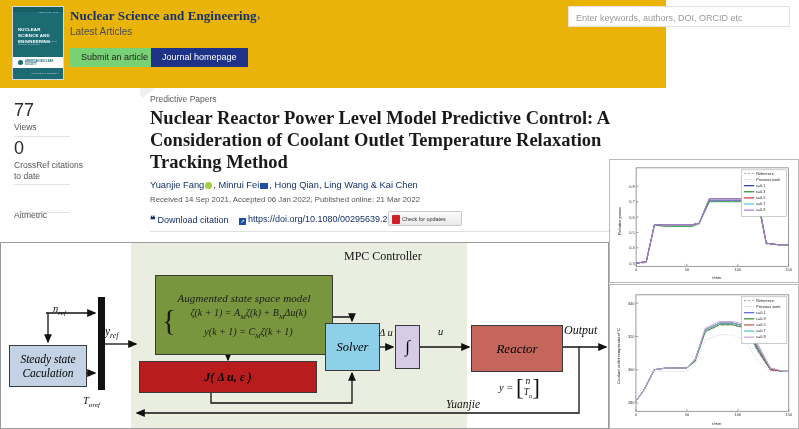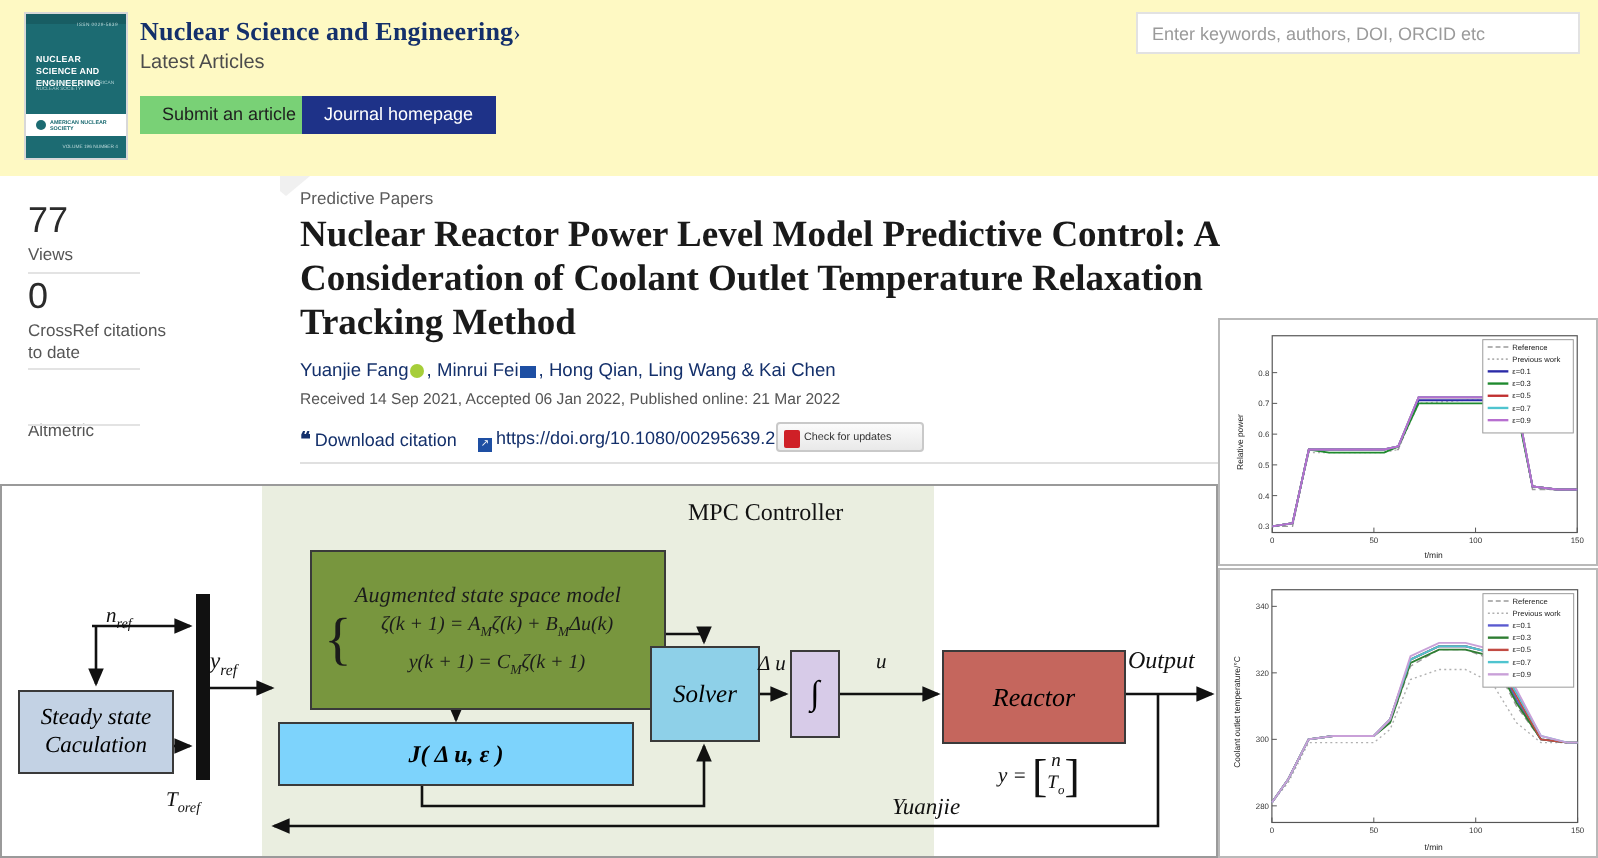--- a/index.html
+++ b/index.html
@@ -12,22 +12,22 @@
   }
   #page {
     position: relative;
     width: 799px; height: 429px;
     background: #ffffff;
   }
 
   
   #header {
     position: absolute; left: 0; top: 0;
-    width: 799px; height: 88px;
-    background: #fef9c3;
+    width: 666px; height: 88px;
+    background: #eab308;
   }
   #journal-cover {
     position: absolute; left: 12px; top: 6px;
     width: 52px; height: 74px;
     background: #1c6b72;
     border: 1px solid #d8d8d8;
     overflow: hidden;
   }
   #journal-cover .cov-top {
     position: absolute; left: 0; top: 0; width: 52px; height: 5px;
@@ -255,21 +255,21 @@
   }
   #box-model .mdl-eqs {
     position: relative; padding-left: 9px; font-size: 10px; line-height: 15px;
   }
   #box-model .brace {
     position: absolute; left: 1px; top: 0px;
     font-size: 29px; line-height: 30px; font-style: normal;
   }
   #box-cost {
     left: 138px; top: 118px; width: 178px; height: 32px;
-    background: #7dd3fc; font-size: 12px; font-weight: bold;
+    background: #b91c1c; font-size: 12px; font-weight: bold;
   }
   #box-solver {
     left: 324px; top: 80px; width: 55px; height: 48px;
     background: #8ed0e8; font-size: 12.5px;
   }
   #box-integ {
     left: 394px; top: 82px; width: 25px; height: 44px;
     background: #d7cbe8; font-size: 17px;
   }
   #box-reactor {

